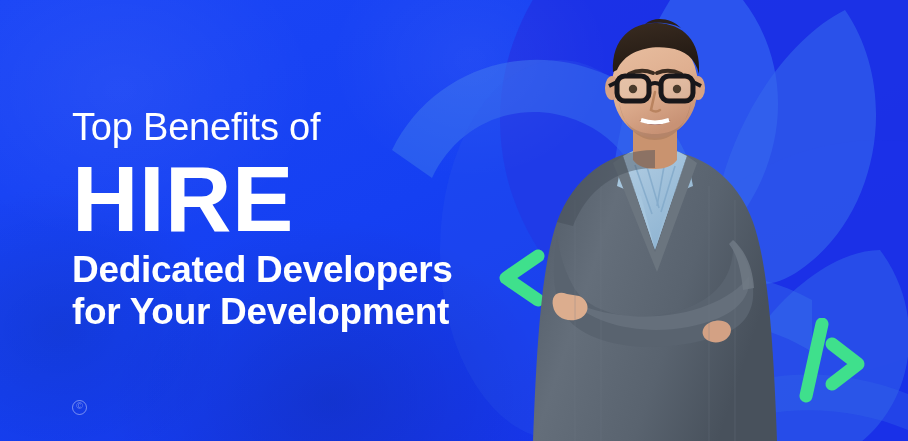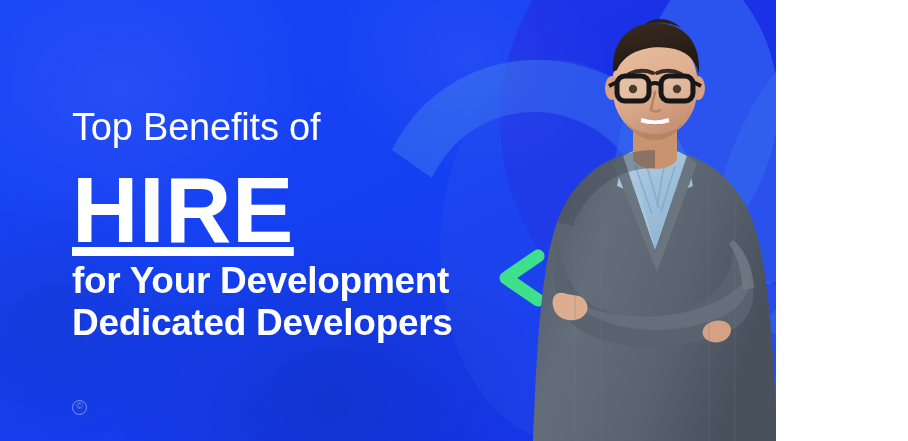--- a/index.html
+++ b/index.html
@@ -7,21 +7,21 @@
     margin: 0;
     padding: 0;
     background: #ffffff;
   }
   body {
     font-family: "Liberation Sans", sans-serif;
   }
 
   .banner {
     position: relative;
-    width: 776px;
+    width: 908px;
     height: 441px;
     overflow: hidden;
     background: #1540F2;
   }
 
   
   .bg-svg {
     position: absolute;
     inset: 0;
     width: 908px;
@@ -56,23 +56,22 @@
     color: #ffffff;
     letter-spacing: -0.2px;
     white-space: nowrap;
   }
   .headline {
     font-size: 92px;
     line-height: 0.96;
     font-weight: 700;
     color: #ffffff;
     letter-spacing: 0.5px;
-    margin-top: 18px;
+    margin-top: 7px;
     white-space: nowrap;
-    text-decoration: underline;
   }
   .subline {
     font-size: 37px;
     line-height: 1.14;
     font-weight: 700;
     color: #ffffff;
     letter-spacing: -0.3px;
     margin-top: 6px;
   }
   .subline-row { white-space: nowrap; display: block; }
@@ -288,22 +287,22 @@
 
       <path d="M52 222 C 68 178, 104 150, 150 150 L150 168
                C 112 168, 82 190, 68 226 Z" fill="#434C57" opacity="0.45"></path>
     </svg>
   </div>
 
   <div class="copy">
     <div class="kicker">Top Benefits of</div>
     <div class="headline">HIRE</div>
     <div class="subline">
+      <span class="subline-row">Dedicated Developers</span>
       <span class="subline-row">for Your Development</span>
-      <span class="subline-row">Dedicated Developers</span>
     </div>
   </div>
 
   <div class="footer">
     <span class="copyright-mark">©</span>
   </div>
 
 </div>
 
 </body></html>

